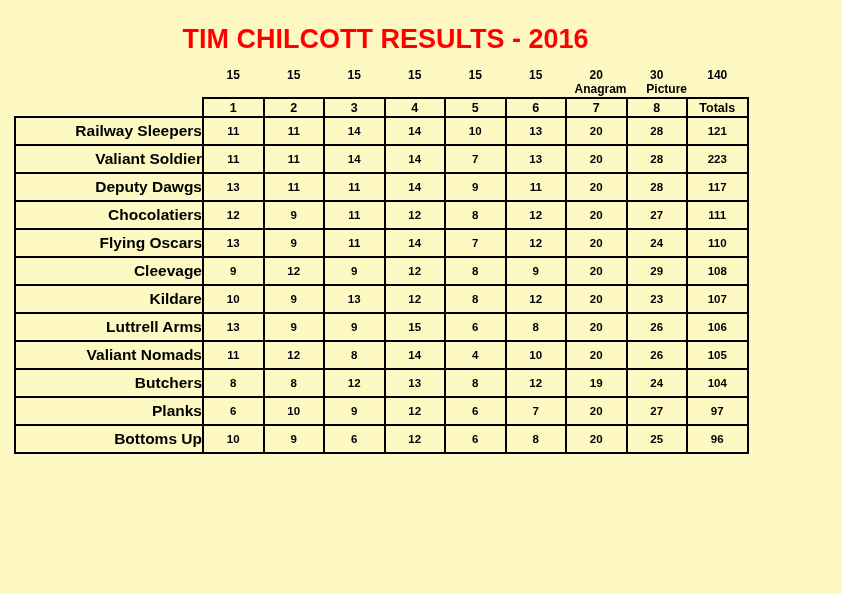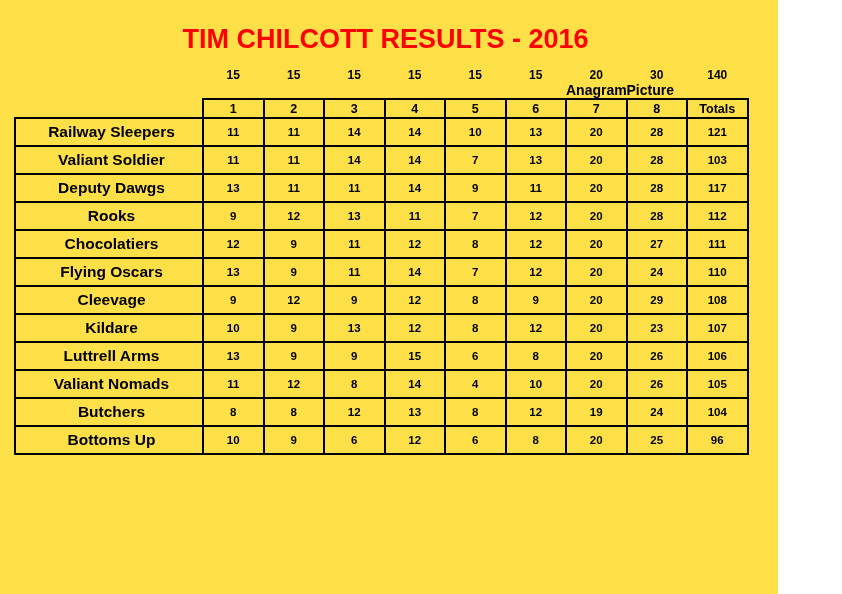--- a/index.html
+++ b/index.html
@@ -3,25 +3,24 @@
 <meta charset="utf-8">
 <style>
   html, body {
     margin: 0;
     padding: 0;
     background: #ffffff;
     font-family: "Liberation Sans", sans-serif;
   }
   .page {
     position: relative;
-    width: 738px;
+    width: 842px;
     height: 594px;
-    background: #fde047;
+    background: #fef9c3;
     overflow: hidden;
-    padding-left: 40px;
   }
   .title {
     position: absolute;
     top: 24px;
     left: 19px;
     width: 733px;
     text-align: center;
     font-size: 27px;
     font-weight: bold;
     color: #ff0000;
@@ -48,44 +47,44 @@
   }
   tr.points-row td {
     border: none;
     text-align: center;
     vertical-align: bottom;
     font-size: 12px;
     height: 19px;
   }
   tr.sublabel-row td {
     border: none;
-    text-align: left;
+    text-align: right;
     vertical-align: top;
-    font-size: 14px;
+    font-size: 12px;
     height: 15px;
   }
   tr.round-row td {
     border: 2px solid #000;
     text-align: center;
     vertical-align: middle;
     font-size: 12.5px;
     height: 17px;
   }
   tr.round-row td.blank {
     border: none;
   }
   tbody.scores td {
     border: 2px solid #000;
     height: 26px;
     text-align: center;
     vertical-align: middle;
     font-size: 11.5px;
   }
   tbody.scores td.team {
-    text-align: center;
+    text-align: right;
     font-size: 15.5px;
     padding-left: 5px;
   }
 </style>
 </head>
 <body>
 
 <div class="page">
   <div class="title">TIM CHILCOTT RESULTS - 2016</div>
 
@@ -157,45 +156,33 @@
           <tr>
             <td class="team">Valiant Soldier</td>
             <td>11</td>
             <td>11</td>
             <td>14</td>
             <td>14</td>
             <td>7</td>
             <td>13</td>
             <td>20</td>
             <td>28</td>
-            <td>103</td>
+            <td>223</td>
           </tr>
           <tr>
             <td class="team">Deputy Dawgs</td>
             <td>13</td>
             <td>11</td>
             <td>11</td>
             <td>14</td>
             <td>9</td>
             <td>11</td>
             <td>20</td>
             <td>28</td>
             <td>117</td>
-          </tr>
-          <tr>
-            <td class="team">Rooks</td>
-            <td>9</td>
-            <td>12</td>
-            <td>13</td>
-            <td>11</td>
-            <td>7</td>
-            <td>12</td>
-            <td>20</td>
-            <td>28</td>
-            <td>112</td>
           </tr>
           <tr>
             <td class="team">Chocolatiers</td>
             <td>12</td>
             <td>9</td>
             <td>11</td>
             <td>12</td>
             <td>8</td>
             <td>12</td>
             <td>20</td>
@@ -266,20 +253,32 @@
             <td class="team">Butchers</td>
             <td>8</td>
             <td>8</td>
             <td>12</td>
             <td>13</td>
             <td>8</td>
             <td>12</td>
             <td>19</td>
             <td>24</td>
             <td>104</td>
+          </tr>
+          <tr>
+            <td class="team">Planks</td>
+            <td>6</td>
+            <td>10</td>
+            <td>9</td>
+            <td>12</td>
+            <td>6</td>
+            <td>7</td>
+            <td>20</td>
+            <td>27</td>
+            <td>97</td>
           </tr>
           <tr>
             <td class="team">Bottoms Up</td>
             <td>10</td>
             <td>9</td>
             <td>6</td>
             <td>12</td>
             <td>6</td>
             <td>8</td>
             <td>20</td>

